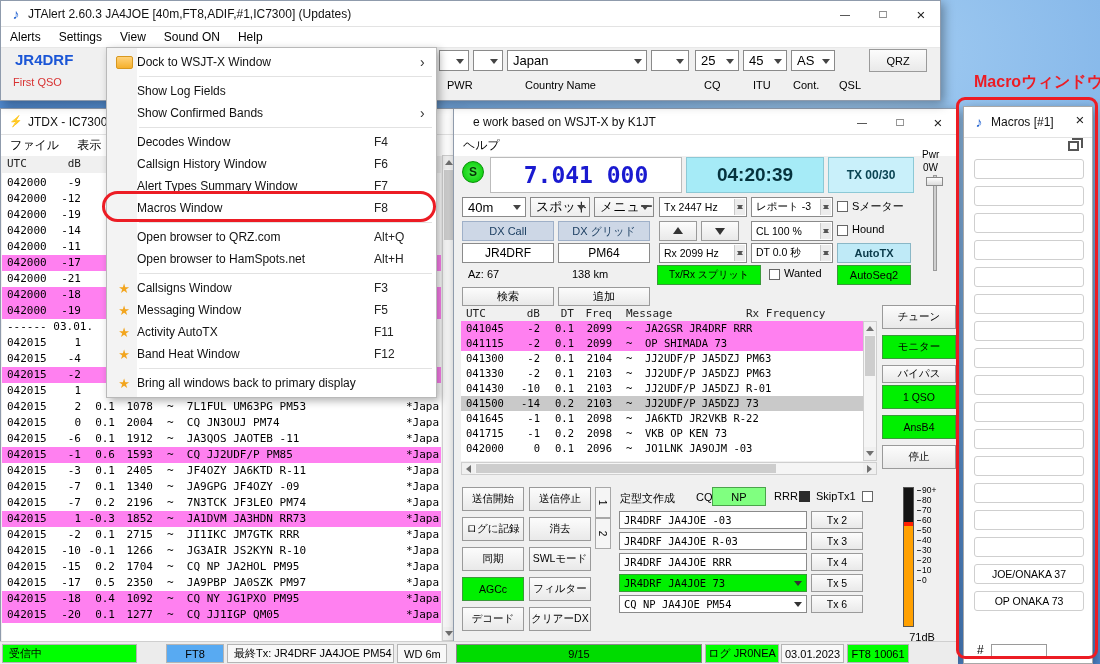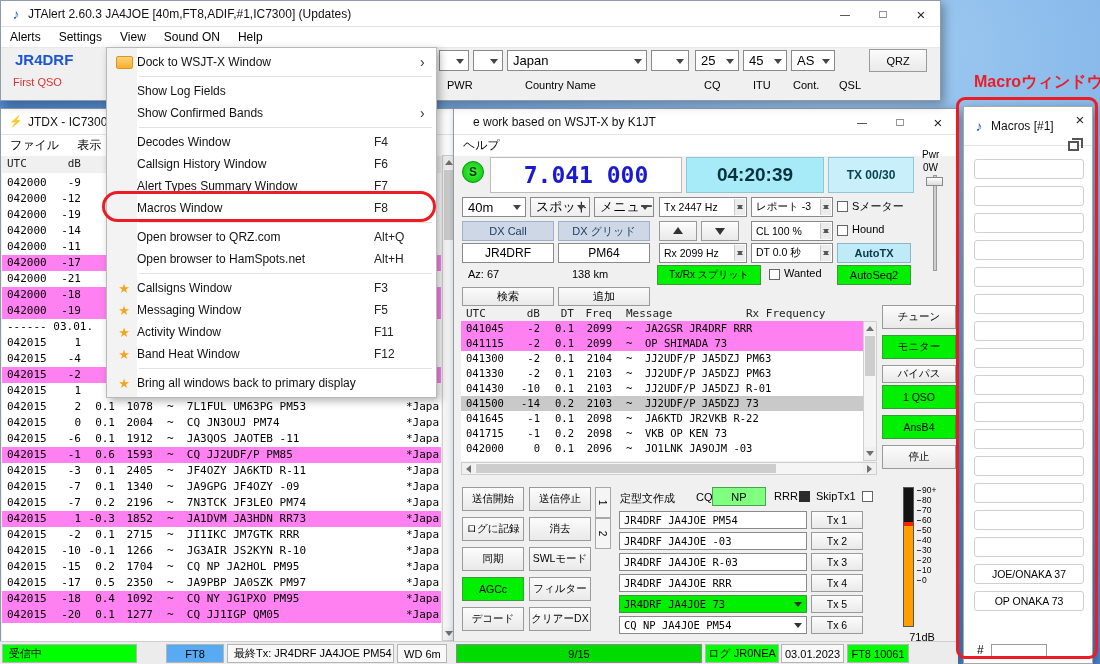--- a/index.html
+++ b/index.html
@@ -687,24 +687,20 @@
     <span class="lbl" style="left:166px;top:382px">定型文作成</span>
     <span class="lbl" style="left:242px;top:382px">CQ</span>
     <div class="field" style="left:258px;top:378px;width:54px;height:19px;background:#80ff80;border-color:#4aa44a;font-size:11px">NP</div>
     <span class="lbl" style="left:320px;top:381px">RRR</span>
     <span class="cb checked" style="left:345px;top:382px"></span>
     <span class="lbl" style="left:362px;top:381px">SkipTx1</span>
     <span class="cb" style="left:408px;top:382px"></span>
 
     <div style="position:absolute;left:165px;top:402px">
 
-        <div class="txrow">
-          <div class="txfield">JR4DRF JA4JOE PM54</div>
-          <div class="txbtn">Tx 1</div>
-        </div>
 
         <div class="txrow">
           <div class="txfield">JR4DRF JA4JOE -03</div>
           <div class="txbtn">Tx 2</div>
         </div>
 
         <div class="txrow">
           <div class="txfield">JR4DRF JA4JOE R-03</div>
           <div class="txbtn">Tx 3</div>
         </div>
@@ -903,21 +899,21 @@
 
       <div class="vmi">
         <span class="vmi-icon star"></span>
         <span class="vmi-label">Messaging Window</span>
         <span class="vmi-short">F5</span>
         <span class="vmi-sub"></span>
       </div>
 
       <div class="vmi">
         <span class="vmi-icon star"></span>
-        <span class="vmi-label">Activity Window</span>
+        <span class="vmi-label">Activity AutoTX</span>
         <span class="vmi-short">F11</span>
         <span class="vmi-sub"></span>
       </div>
 
       <div class="vmi">
         <span class="vmi-icon star"></span>
         <span class="vmi-label">Band Heat Window</span>
         <span class="vmi-short">F12</span>
         <span class="vmi-sub"></span>
       </div>
@@ -931,21 +927,21 @@
 
       <div class="vmi">
         <span class="vmi-icon star"></span>
         <span class="vmi-label">Bring all windows back to primary display</span>
         <span class="vmi-short"></span>
         <span class="vmi-sub"></span>
       </div>
     </div>
 
   <div id="macros-win">
-    <div class="titlebar" style="height:39px">
+    <div class="titlebar" style="height:31px">
       <span class="app-icon note"></span>
       <span class="title-text">Macros [#1]</span>
       <div class="wbtns" style="height:24px">
         <span class="wc close" style="width:24px;height:24px"></span>
       </div>
     </div>
     <div class="restore-icon" style="left:104px;top:34px"></div>
     <div style="position:absolute;left:10px;top:52px;width:110px">
 
         <div class="mslot"></div>

